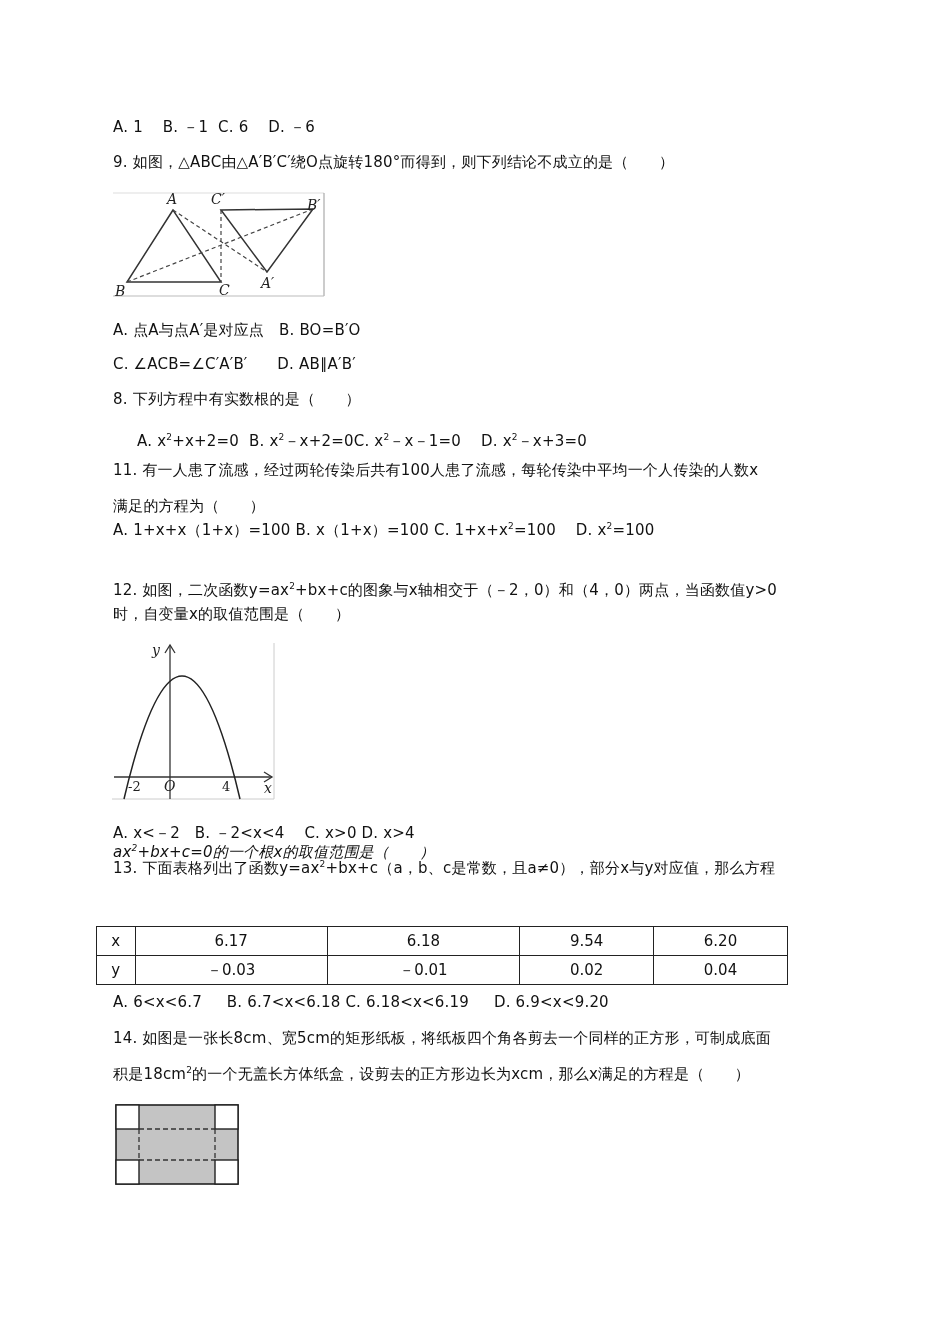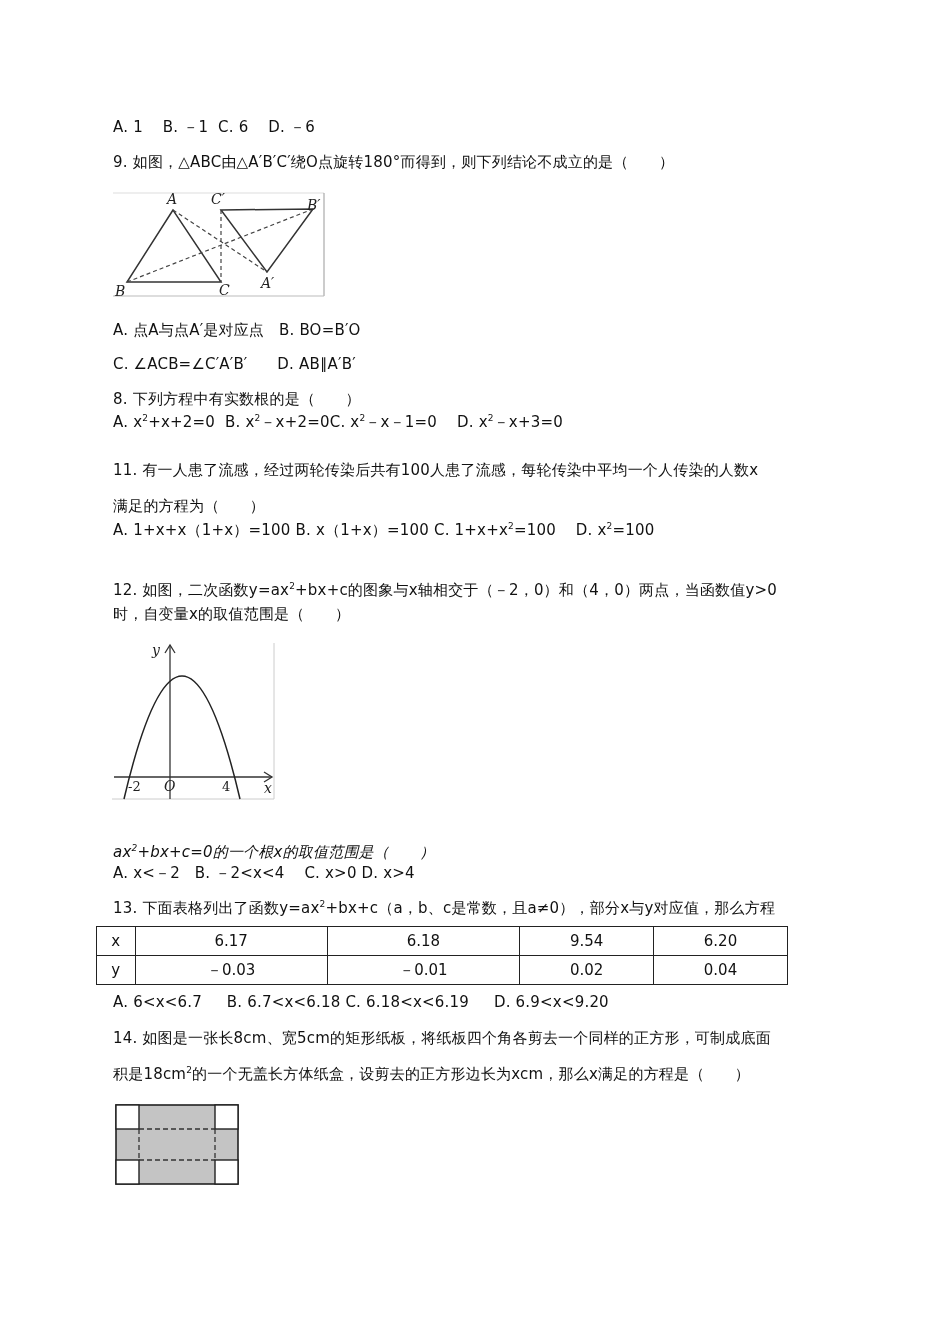--- a/index.html
+++ b/index.html
@@ -35,21 +35,21 @@
     <text x="106" y="105">C</text>
     <text x="98" y="14">C′</text>
     <text x="194" y="20">B′</text>
     <text x="148" y="98">A′</text>
   </g>
 </svg>
 <div class="line" style="top:320px;">A. 点A与点A′是对应点   B. BO=B′O</div>
 <div class="line" style="top:354px;">C. ∠ACB=∠C′A′B′      D. AB∥A′B′</div>
 
 <div class="line" style="top:389px;">8. 下列方程中有实数根的是（　　）</div>
-<div class="line" style="top:412px;"><span>A. x</span><sup>2</sup><span>+x+2=0  </span><span>B. x</span><sup>2</sup><span>－x+2=0</span><span>C. x</span><sup>2</sup><span>－x－1=0    </span><span>D. x</span><sup>2</sup><span>－x+3=0</span></div>
+<div class="line" style="top:431px;margin-left:24px;"><span>A. x</span><sup>2</sup><span>+x+2=0  </span><span>B. x</span><sup>2</sup><span>－x+2=0</span><span>C. x</span><sup>2</sup><span>－x－1=0    </span><span>D. x</span><sup>2</sup><span>－x+3=0</span></div>
 
 <div class="line" style="top:460px;">11. 有一人患了流感，经过两轮传染后共有100人患了流感，每轮传染中平均一个人传染的人数x</div>
 <div class="line" style="top:496px;">满足的方程为（　　）</div>
 <div class="line" style="top:520px;"><span>A. 1+x+x（1+x）=100 B. x（1+x）=100 C. 1+x+x</span><sup>2</sup><span>=100    D. x</span><sup>2</sup><span>=100</span></div>
 
 <div class="line" style="top:580px;"><span>12. 如图，二次函数y=ax</span><sup>2</sup><span>+bx+c的图象与x轴相交于（－2，0）和（4，0）两点，当函数值y&gt;0</span></div>
 <div class="line" style="top:604px;">时，自变量x的取值范围是（　　）</div>
 <svg class="fig" style="left:112px; top:643px;" width="164" height="158" viewBox="0 0 164 158">
   <line x1="162" y1="0" x2="162" y2="156" stroke="#ccc" stroke-width="1"></line>
   <line x1="0" y1="156" x2="162" y2="156" stroke="#ccc" stroke-width="1"></line>
@@ -64,23 +64,23 @@
   <g font-family="'DejaVu Serif', serif" font-style="italic" font-size="14" fill="#222">
     <text x="40" y="12">y</text>
     <text x="152" y="150">x</text>
     <text x="52" y="148">O</text>
   </g>
   <g font-family="'DejaVu Serif', serif" font-size="13" fill="#222">
     <text x="16" y="148">-2</text>
     <text x="110" y="148">4</text>
   </g>
 </svg>
-<div class="line" style="top:823px;margin-top:40px;">A. x&lt;－2   B. －2&lt;x&lt;4    C. x&gt;0 D. x&gt;4</div>
+<div class="line" style="top:823px;">A. x&lt;－2   B. －2&lt;x&lt;4    C. x&gt;0 D. x&gt;4</div>
 
-<div class="line" style="top:858px;margin-top:40px;"><span>13. 下面表格列出了函数y=ax</span><sup>2</sup><span>+bx+c（a，b、c是常数，且a≠0），部分x与y对应值，那么方程</span></div>
+<div class="line" style="top:858px;"><span>13. 下面表格列出了函数y=ax</span><sup>2</sup><span>+bx+c（a，b、c是常数，且a≠0），部分x与y对应值，那么方程</span></div>
 <div class="line" style="top:842px;font-style:italic;"><span>ax</span><sup>2</sup><span>+bx+c=0的一个根x的取值范围是（　　）</span></div>
 <table class="vals">
   <tbody>
       <tr>
     <td>x</td>
     <td>6.17</td>
     <td>6.18</td>
     <td>9.54</td>
     <td>6.20</td>
   </tr>

